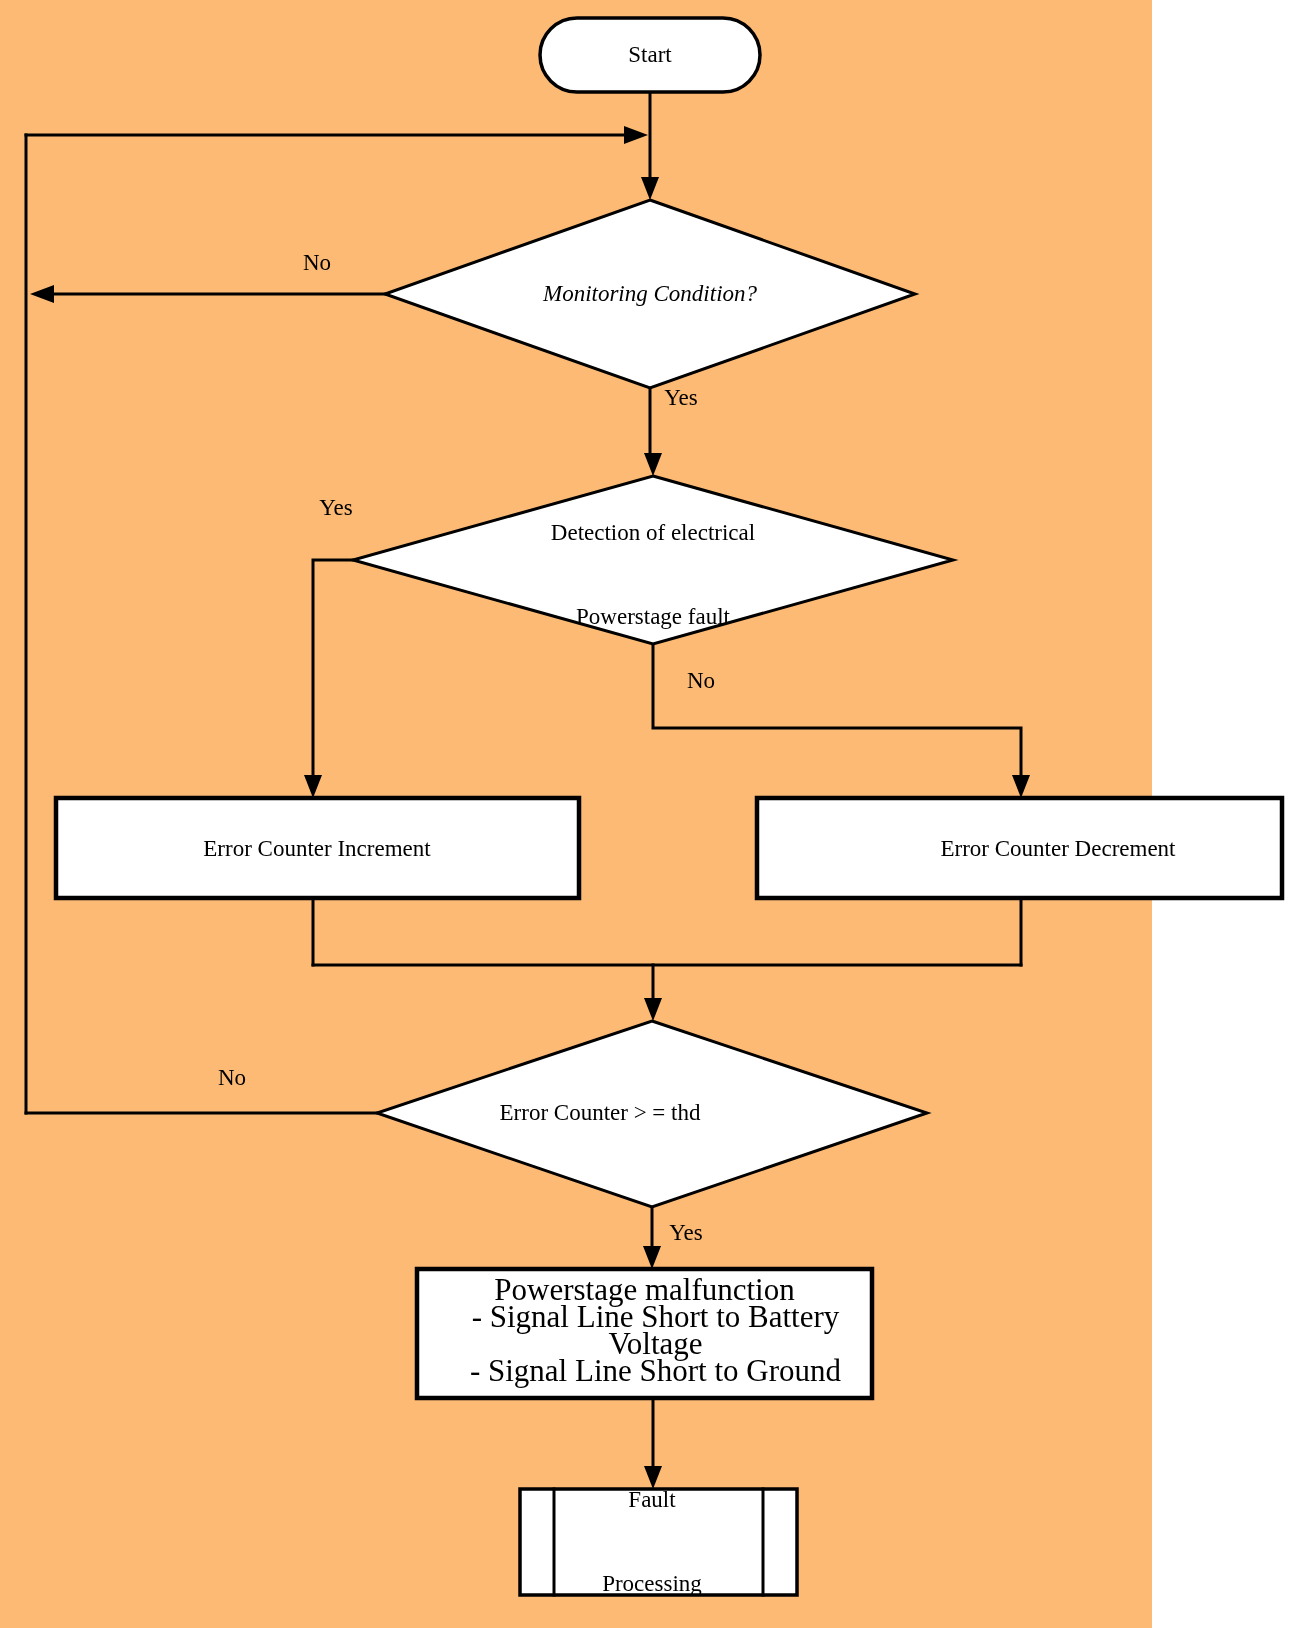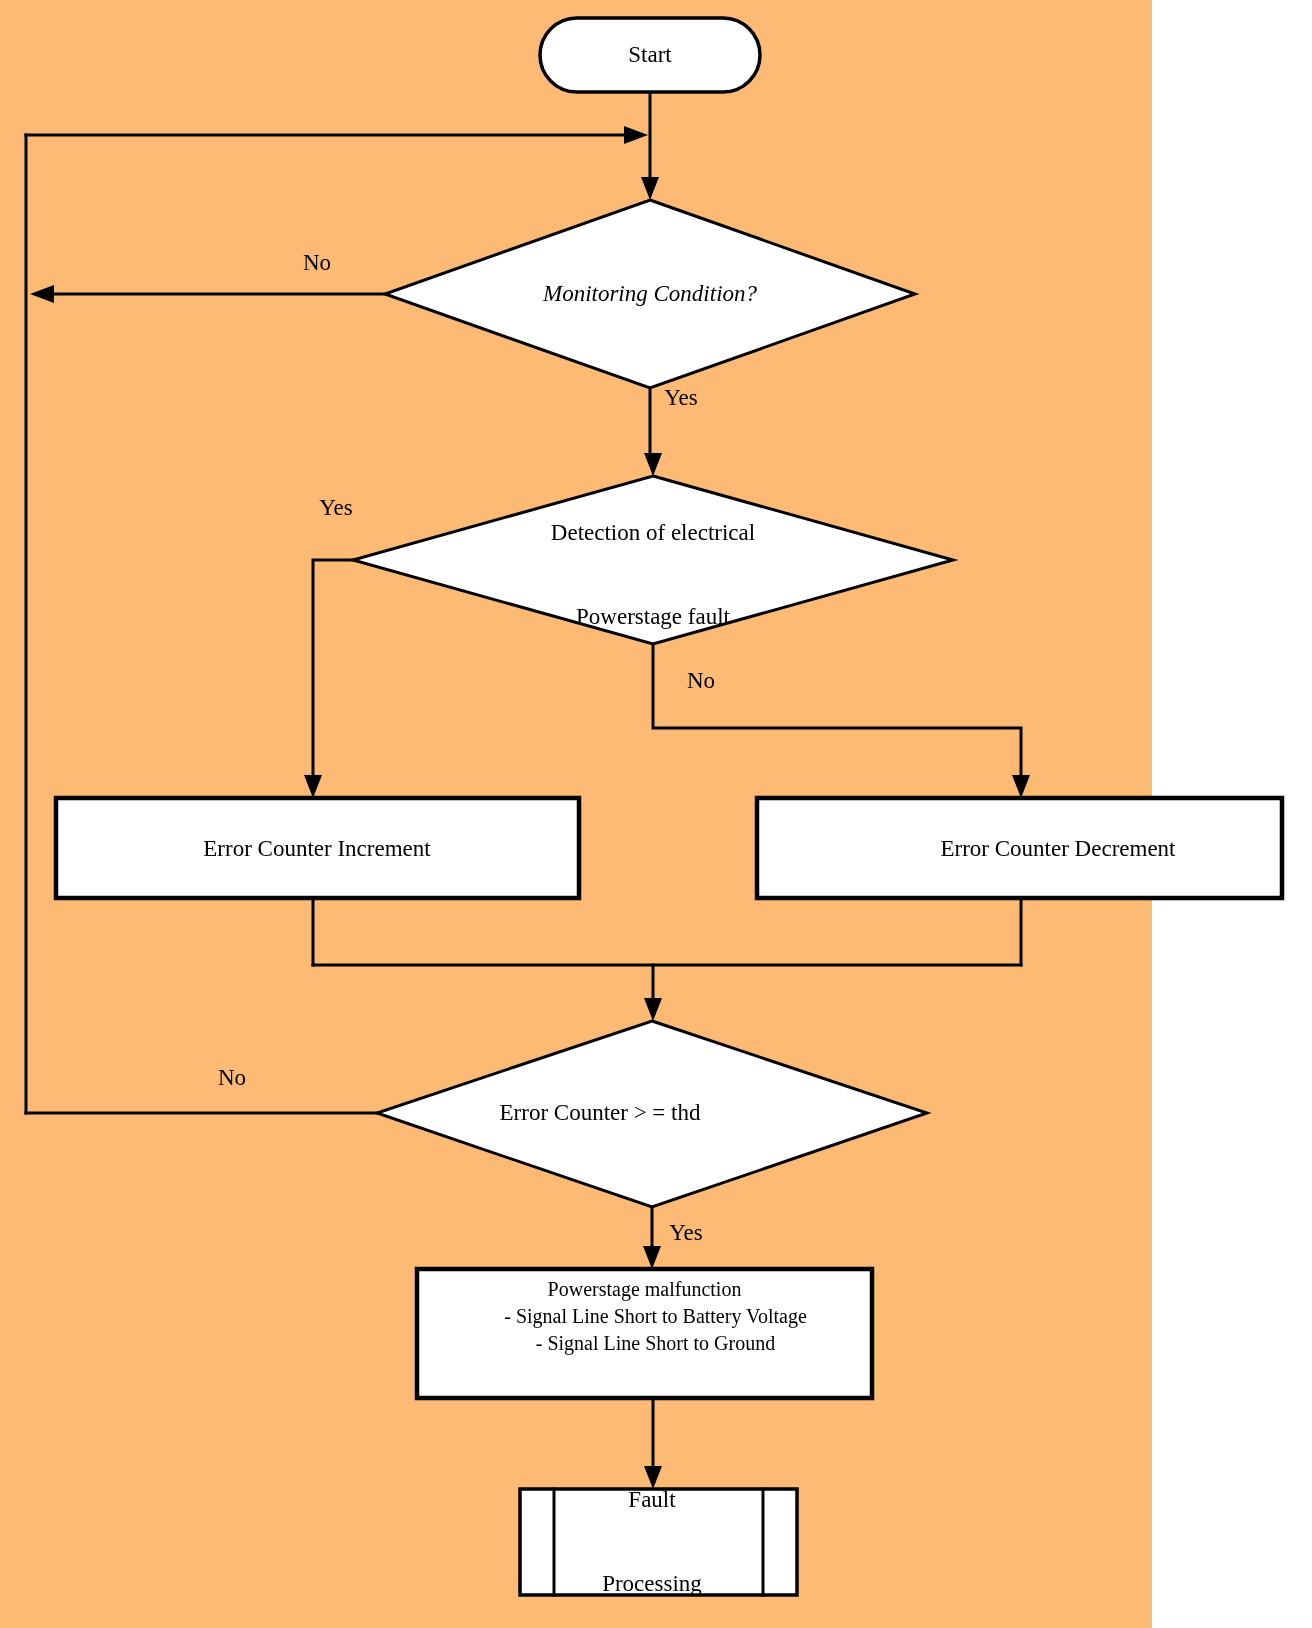--- a/index.html
+++ b/index.html
@@ -32,21 +32,21 @@
   }
   .multiline { white-space: pre; }
   .malfunction-content {
     position: absolute;
     left: 417px;
     top: 1269px;
     width: 455px;
     height: 129px;
     box-sizing: border-box;
     padding-top: 7px;
-    font-size: 20px;
+    font-size: 31px;
     line-height: 27px;
   }
   .malfunction-title { text-align: center; }
   .malfunction-item { text-align: center; padding-left: 22px; }
 </style>
 </head>
 <body>
 
 <div class="canvas">
 

